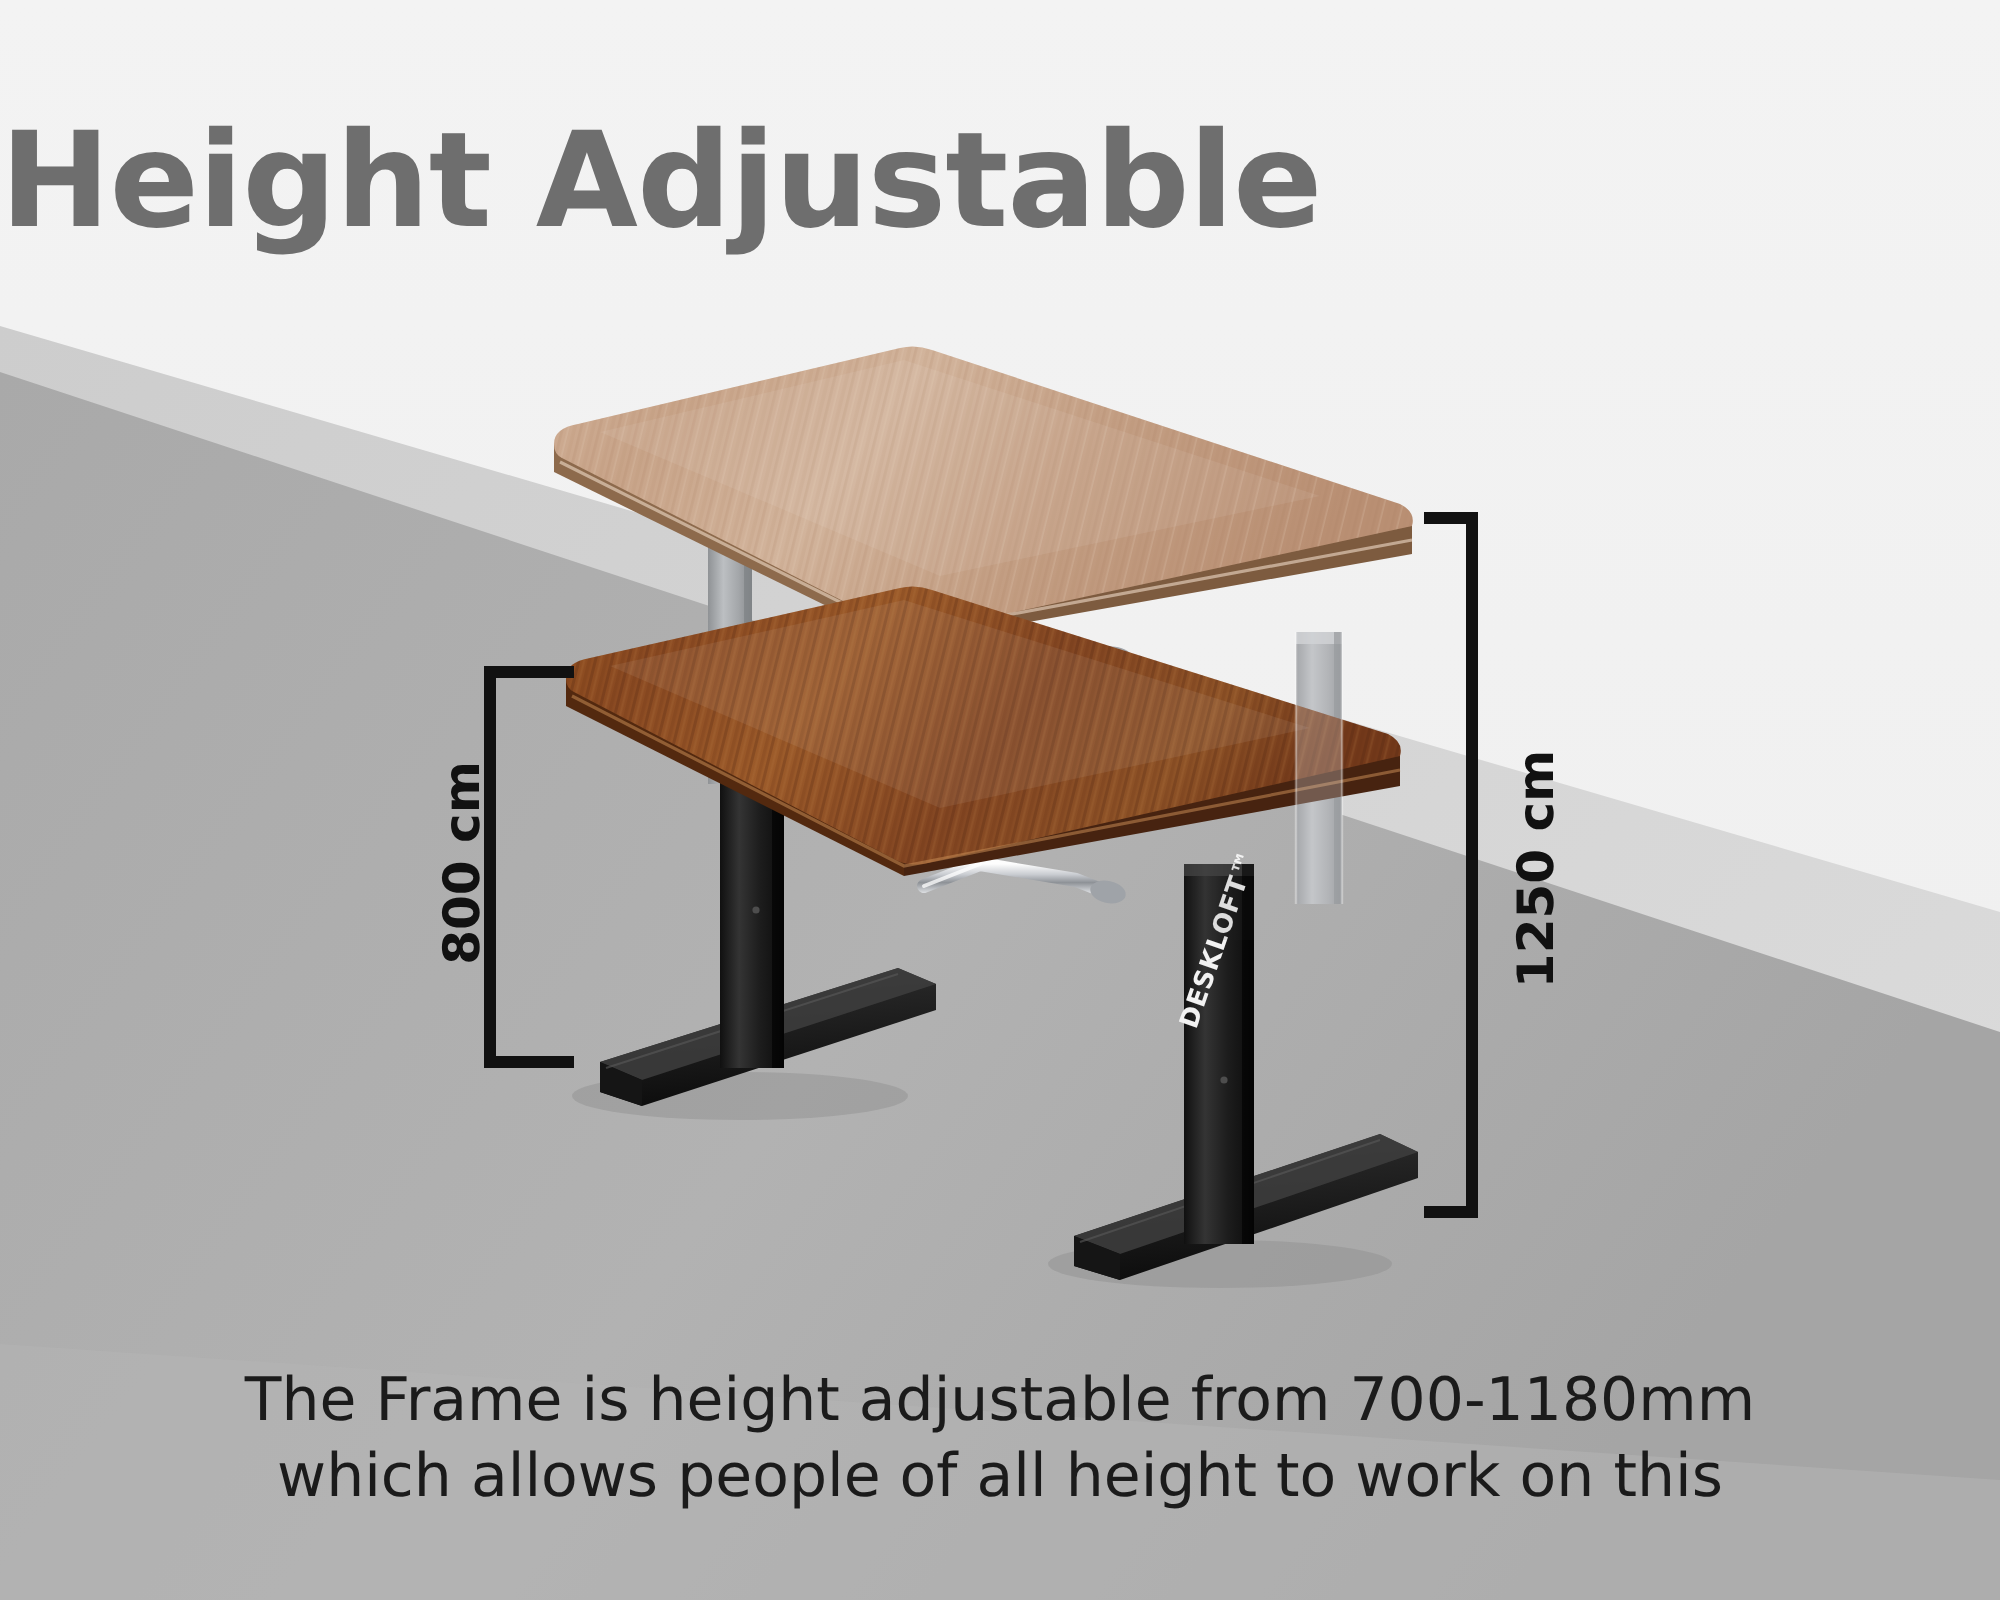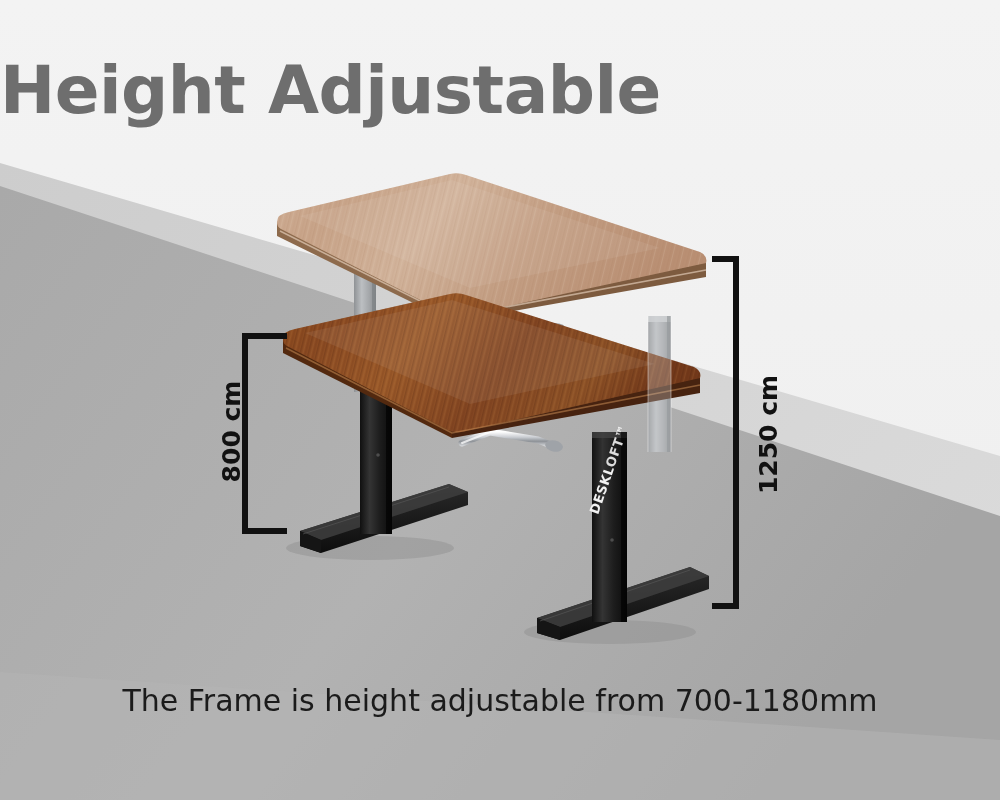--- a/index.html
+++ b/index.html
@@ -343,15 +343,16 @@
   </svg>
 
   <div id="dim-left-label" class="dim-label">800 cm</div>
 
   <div id="dim-right-label" class="dim-label">1250 cm</div>
 
   <div id="title">Height Adjustable</div>
 
   <div id="caption">
     <span class="cap-line">The Frame is height adjustable from 700-1180mm</span>
+    <span class="cap-line">which allows people of all height to work on this</span>
   </div>
 
 </div>
 
 </body></html>

